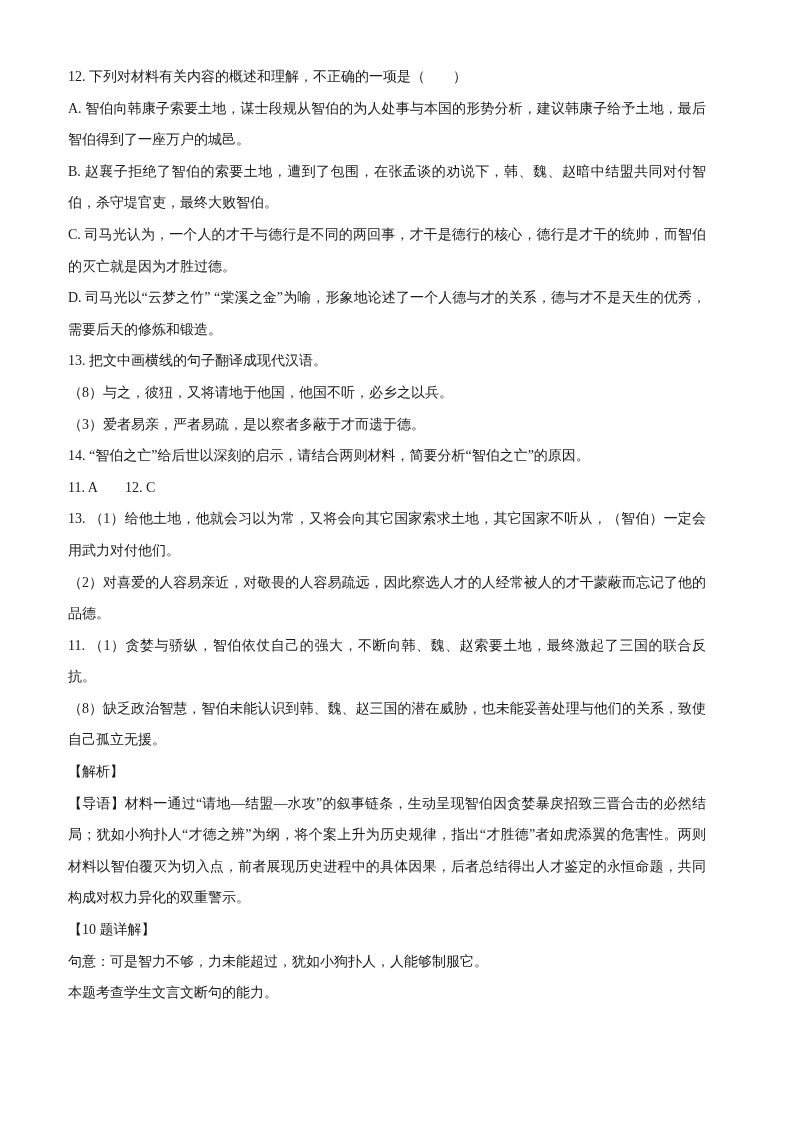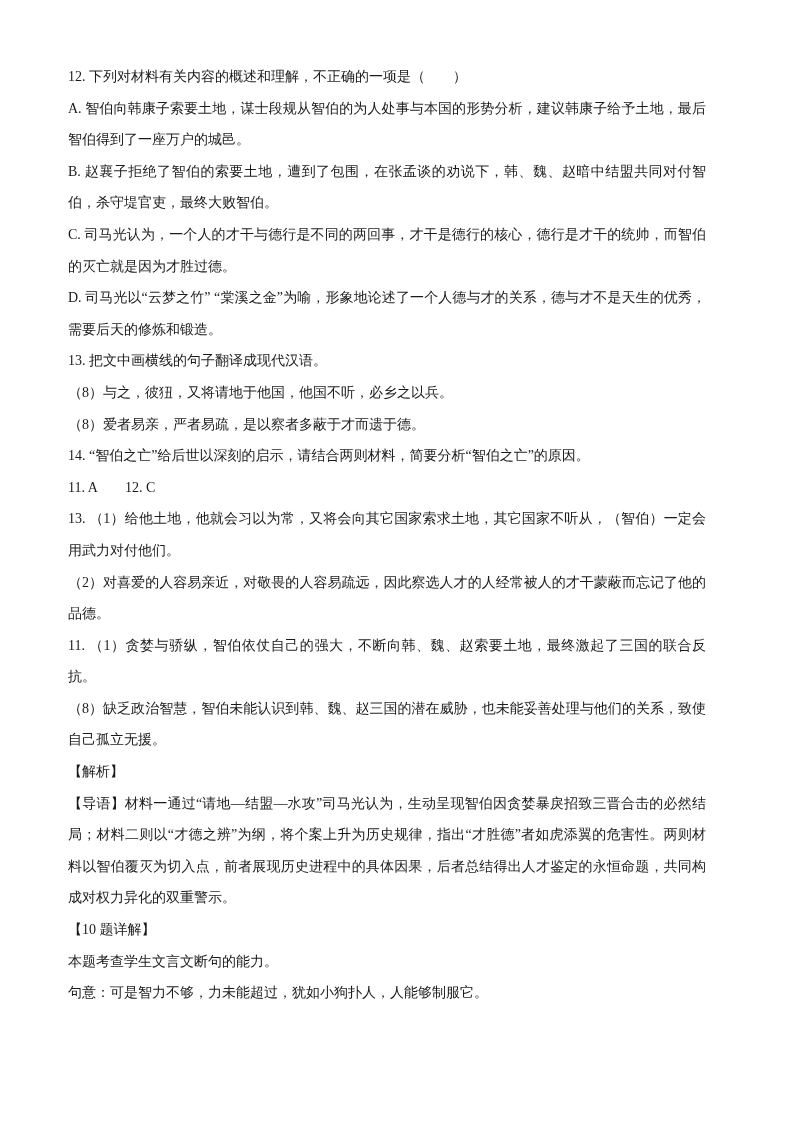--- a/index.html
+++ b/index.html
@@ -31,25 +31,25 @@
 <body>
 
 <div class="page">
   <p>12. 下列对材料有关内容的概述和理解，不正确的一项是（　　）</p>
   <p>A. 智伯向韩康子索要土地，谋士段规从智伯的为人处事与本国的形势分析，建议韩康子给予土地，最后智伯得到了一座万户的城邑。</p>
   <p>B. 赵襄子拒绝了智伯的索要土地，遭到了包围，在张孟谈的劝说下，韩、魏、赵暗中结盟共同对付智伯，杀守堤官吏，最终大败智伯。</p>
   <p>C. 司马光认为，一个人的才干与德行是不同的两回事，才干是德行的核心，德行是才干的统帅，而智伯的灭亡就是因为才胜过德。</p>
   <p>D. 司马光以“云梦之竹” “棠溪之金”为喻，形象地论述了一个人德与才的关系，德与才不是天生的优秀，需要后天的修炼和锻造。</p>
   <p>13. 把文中画横线的句子翻译成现代汉语。</p>
   <p>（8）与之，彼狃，又将请地于他国，他国不听，必乡之以兵。</p>
-  <p>（8）爱者易亲，严者易疏，是以察者多蔽于才而遗于德。</p>
+  <p>（3）爱者易亲，严者易疏，是以察者多蔽于才而遗于德。</p>
   <p>14. “智伯之亡”给后世以深刻的启示，请结合两则材料，简要分析“智伯之亡”的原因。</p>
   <p>11. A　　12. C</p>
   <p>13. （1）给他土地，他就会习以为常，又将会向其它国家索求土地，其它国家不听从，（智伯）一定会用武力对付他们。</p>
   <p>（2）对喜爱的人容易亲近，对敬畏的人容易疏远，因此察选人才的人经常被人的才干蒙蔽而忘记了他的品德。</p>
   <p>11. （1）贪婪与骄纵，智伯依仗自己的强大，不断向韩、魏、赵索要土地，最终激起了三国的联合反抗。</p>
   <p>（8）缺乏政治智慧，智伯未能认识到韩、魏、赵三国的潜在威胁，也未能妥善处理与他们的关系，致使自己孤立无援。</p>
   <p>【解析】</p>
-  <p>【导语】材料一通过“请地—结盟—水攻”司马光认为，生动呈现智伯因贪婪暴戾招致三晋合击的必然结局；材料二则以“才德之辨”为纲，将个案上升为历史规律，指出“才胜德”者如虎添翼的危害性。两则材料以智伯覆灭为切入点，前者展现历史进程中的具体因果，后者总结得出人才鉴定的永恒命题，共同构成对权力异化的双重警示。</p>
+  <p>【导语】材料一通过“请地—结盟—水攻”的叙事链条，生动呈现智伯因贪婪暴戾招致三晋合击的必然结局；犹如小狗扑人“才德之辨”为纲，将个案上升为历史规律，指出“才胜德”者如虎添翼的危害性。两则材料以智伯覆灭为切入点，前者展现历史进程中的具体因果，后者总结得出人才鉴定的永恒命题，共同构成对权力异化的双重警示。</p>
   <p>【10 题详解】</p>
+  <p>句意：可是智力不够，力未能超过，犹如小狗扑人，人能够制服它。</p>
   <p>本题考查学生文言文断句的能力。</p>
-  <p>句意：可是智力不够，力未能超过，犹如小狗扑人，人能够制服它。</p>
 </div>
 
 </body></html>

